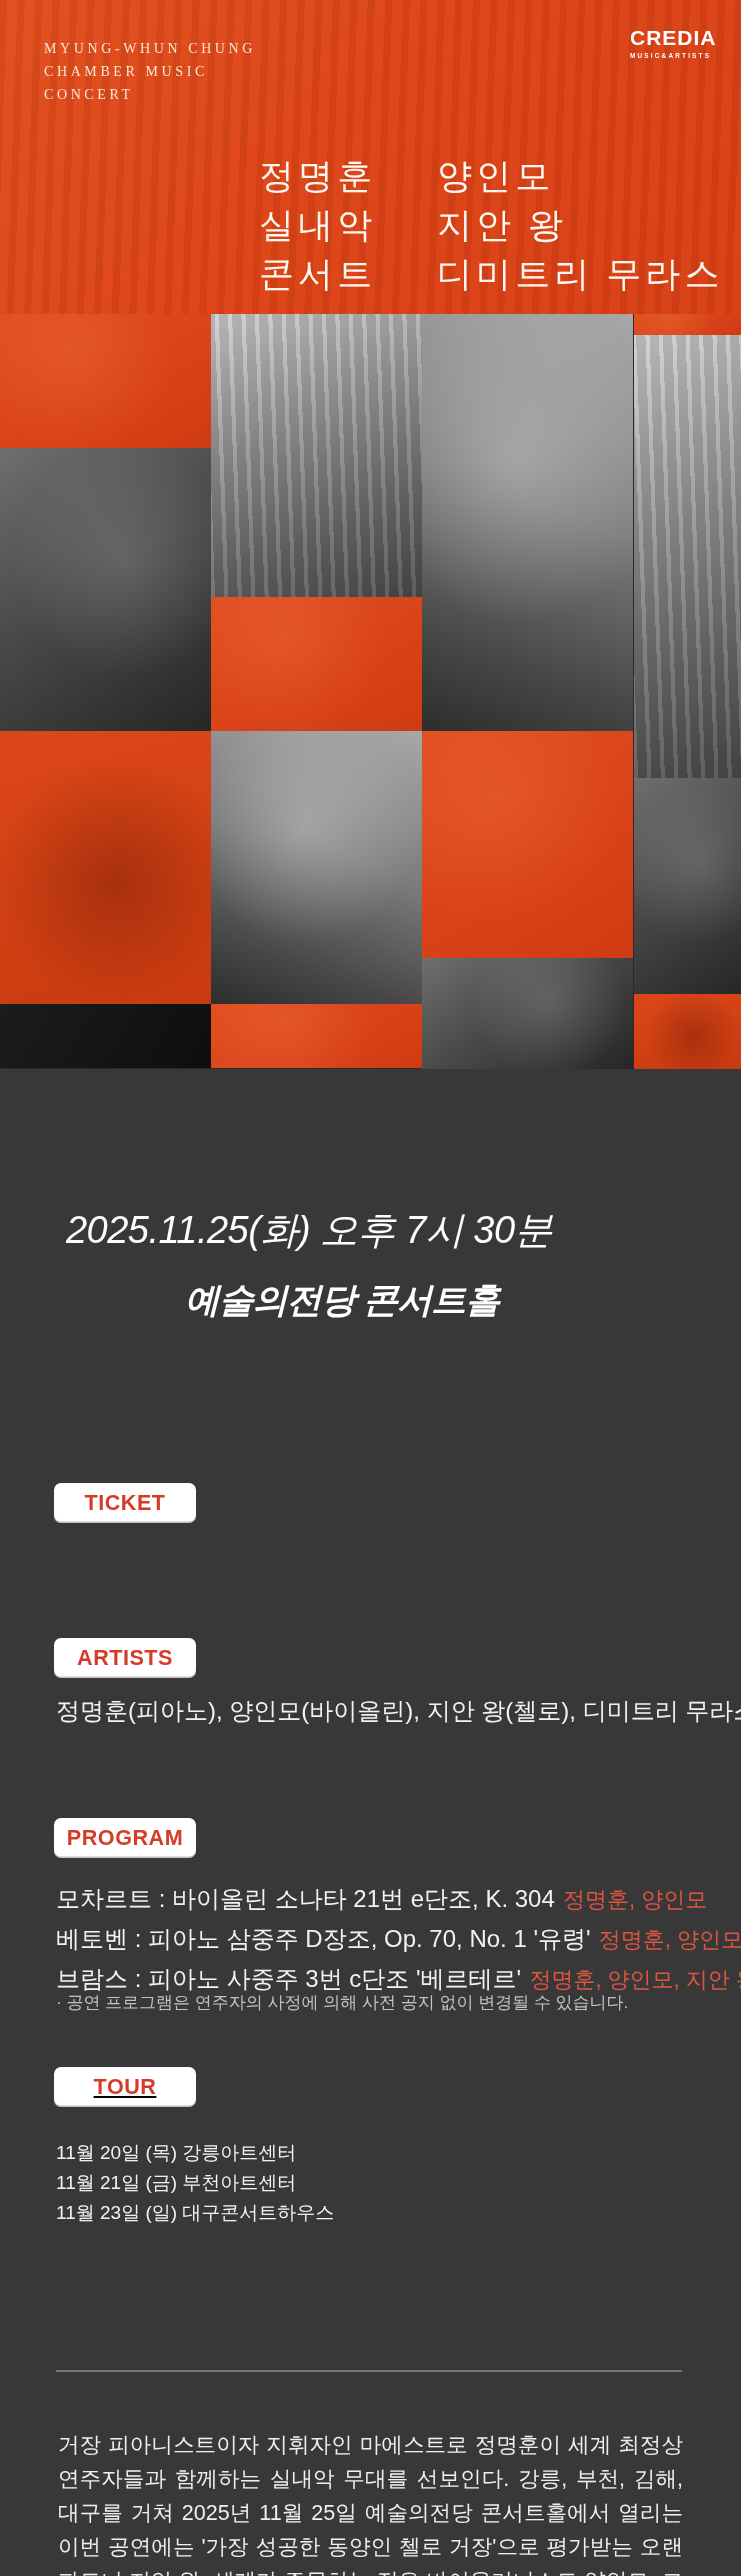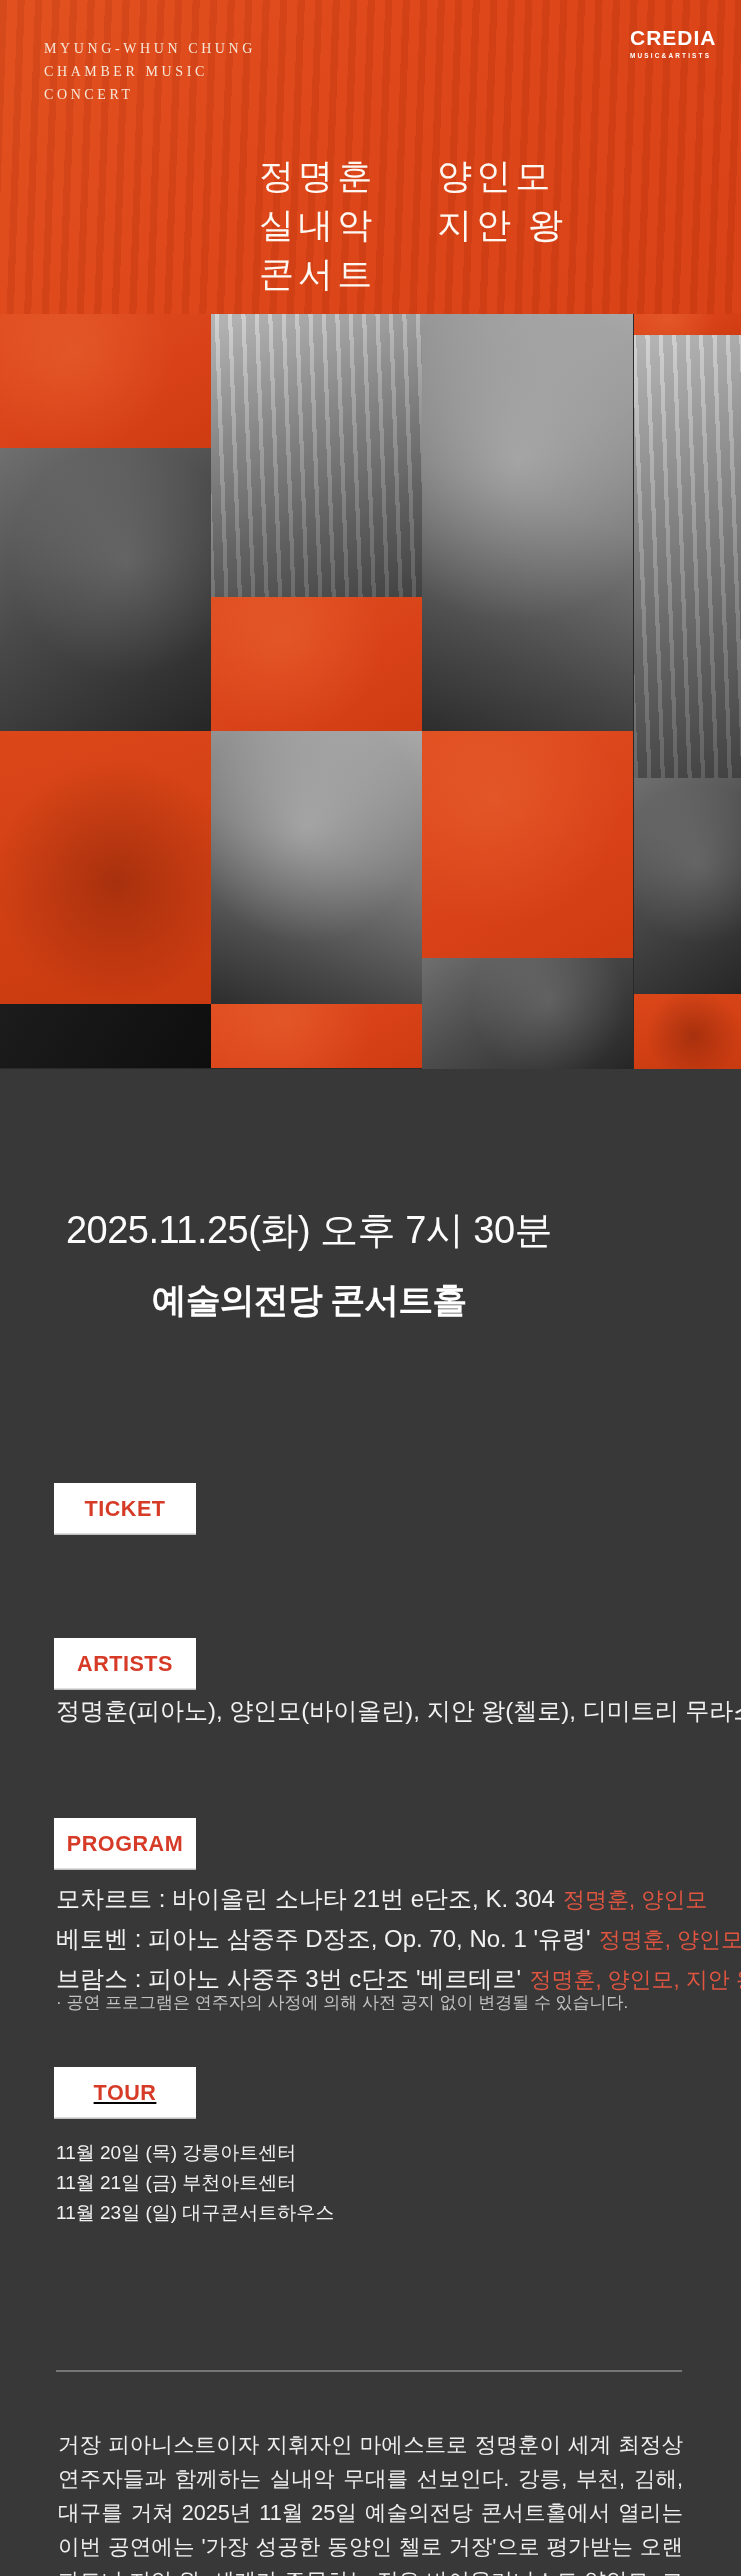--- a/index.html
+++ b/index.html
@@ -60,27 +60,28 @@
       radial-gradient(circle at 45% 35%, rgba(255,255,255,.28), rgba(0,0,0,0) 55%),
       linear-gradient(200deg,#a8a8a8 0%,#7b7b7b 45%,#474747 80%,#2d2d2d 100%);
   }
   .t-bw-dark{
     background:
       radial-gradient(circle at 60% 40%, rgba(255,255,255,.15), rgba(0,0,0,0) 55%),
       linear-gradient(145deg,#6f6f6f 0%,#4a4a4a 45%,#262626 100%);
   }
   .t-black{background:linear-gradient(120deg,#1c1c1c 0%,#0e0e0e 100%);}
   
-  .center-text{position:absolute;left:0;width:618px;text-align:center;color:#fcfcfc;}
+  .center-text{position:absolute;left:0;width:618px;text-align:center;color:#fcfcfc;font-style:italic;}
   #date-line{top:1205px;font-size:38px;font-weight:400;letter-spacing:-0.5px;}
-  #venue-line{top:1277px;font-size:35px;font-weight:800;letter-spacing:-1px;color:#ffffff;}
+  #venue-line{top:1277px;font-size:35px;font-weight:800;letter-spacing:-1px;color:#ffffff;padding-left:33px;}
   .badge{
-    position:absolute;left:54px;width:142px;height:52px;background:#ffffff;
+    position:absolute;left:54px;width:142px;height:40px;background:#ffffff;
     display:flex;align-items:center;justify-content:center;
     box-shadow:0 -1.5px 0 rgba(0,0,0,.25) inset;
+    border-radius:7px;
   }
   .badge span{font-size:21.6px;font-weight:700;letter-spacing:0.5px;color:#d63b27;}
   #ticket-badge{top:1483px;}
   #artists-badge{top:1638px;}
   #program-badge{top:1818px;}
   #tour-badge{top:2067px;text-decoration:underline;}
   .info-line{position:absolute;left:56px;color:#f2f2f2;white-space:nowrap;}
   #ticket-prices{top:1567px;font-size:24px;}
   #ticket-prices .sep{color:#8f8f8f;font-weight:300;padding:0 12.4px;font-size:20.6px;}
   #artists-line{top:1695px;font-size:24px;}
@@ -111,20 +112,21 @@
       <span class="small">MUSIC&amp;ARTISTS</span>
     </div>
     <div class="kr-title" id="kr-title-left">
       <div>정명훈</div>
       <div>실내악</div>
       <div>콘서트</div>
     </div>
     <div class="kr-title" id="kr-title-right">
       <div>양인모</div>
       <div>지안 왕</div>
+      <div>디미트리 무라스</div>
     </div>
   </div>
 
   <div id="collage">
     <div class="tile t-orange" style="left:0;top:0;width:211px;height:134px;"></div>
     <div class="tile t-bw-dark" style="left:0;top:134px;width:211px;height:283px;"></div>
     <div class="tile t-orange-deep" style="left:0;top:417px;width:211px;height:273px;"></div>
     <div class="tile t-black" style="left:0;top:690px;width:211px;height:64px;"></div>
 
     <div class="tile t-bw-light" style="left:211px;top:0;width:211px;height:283px;"></div>

